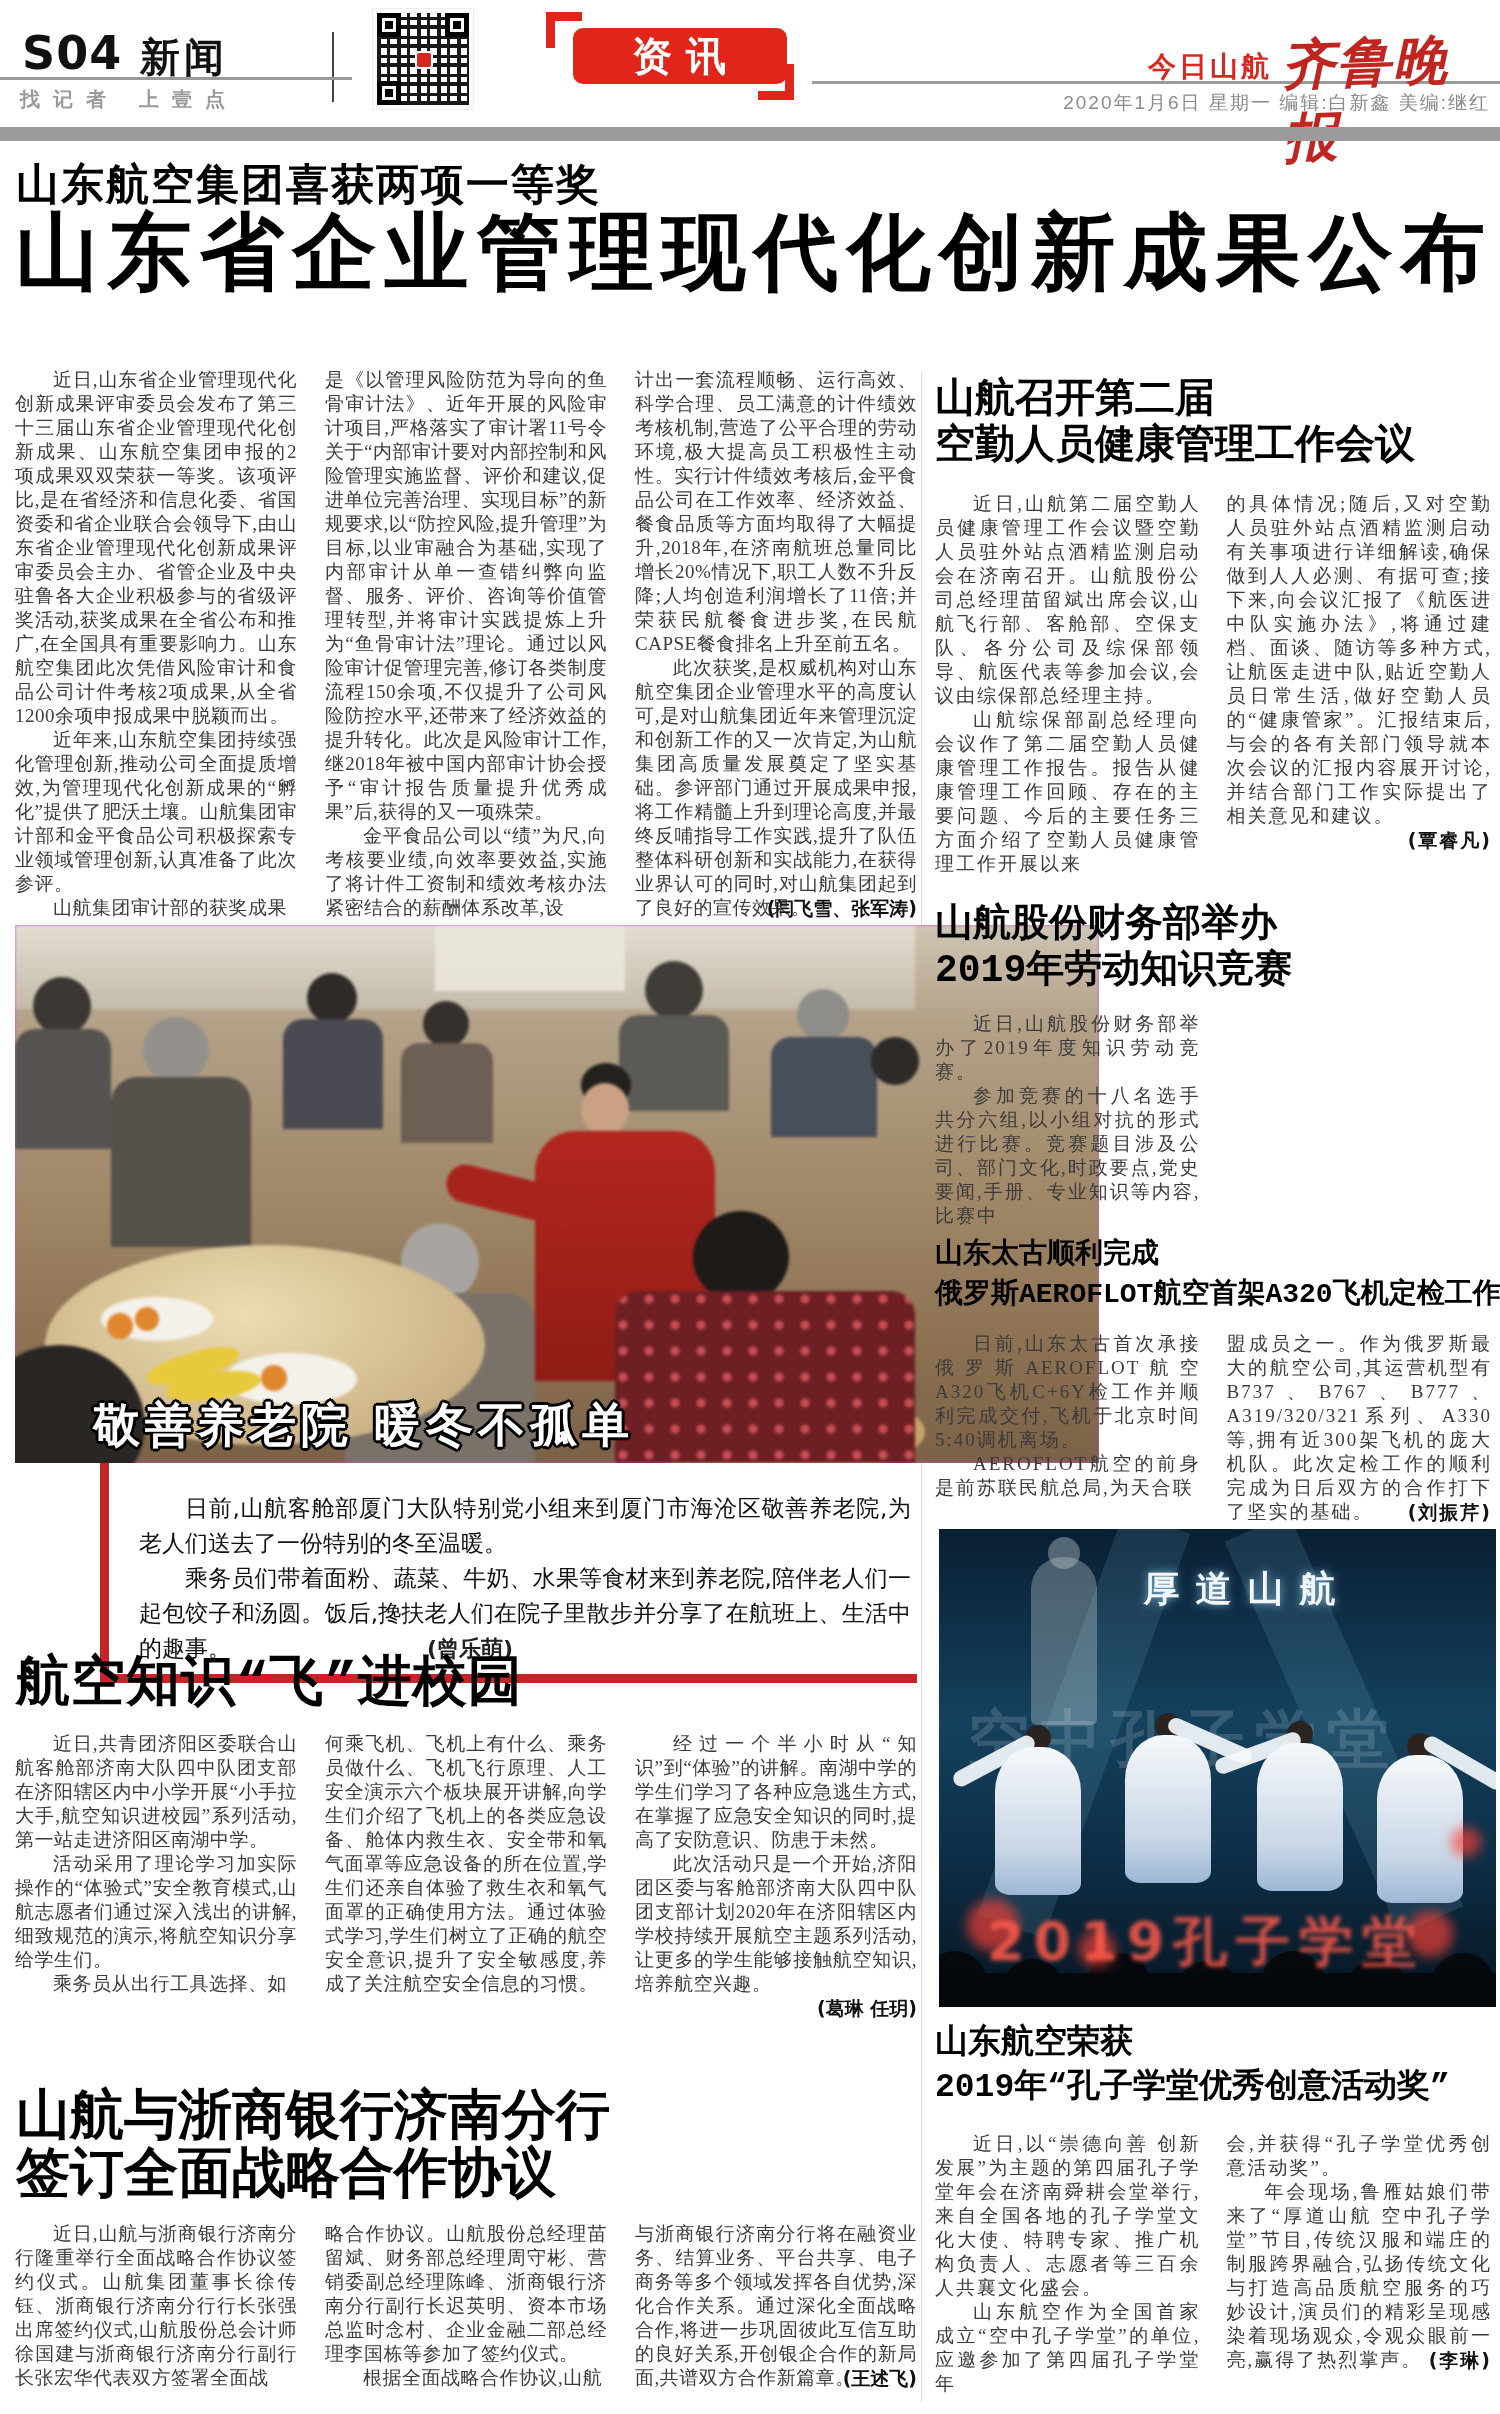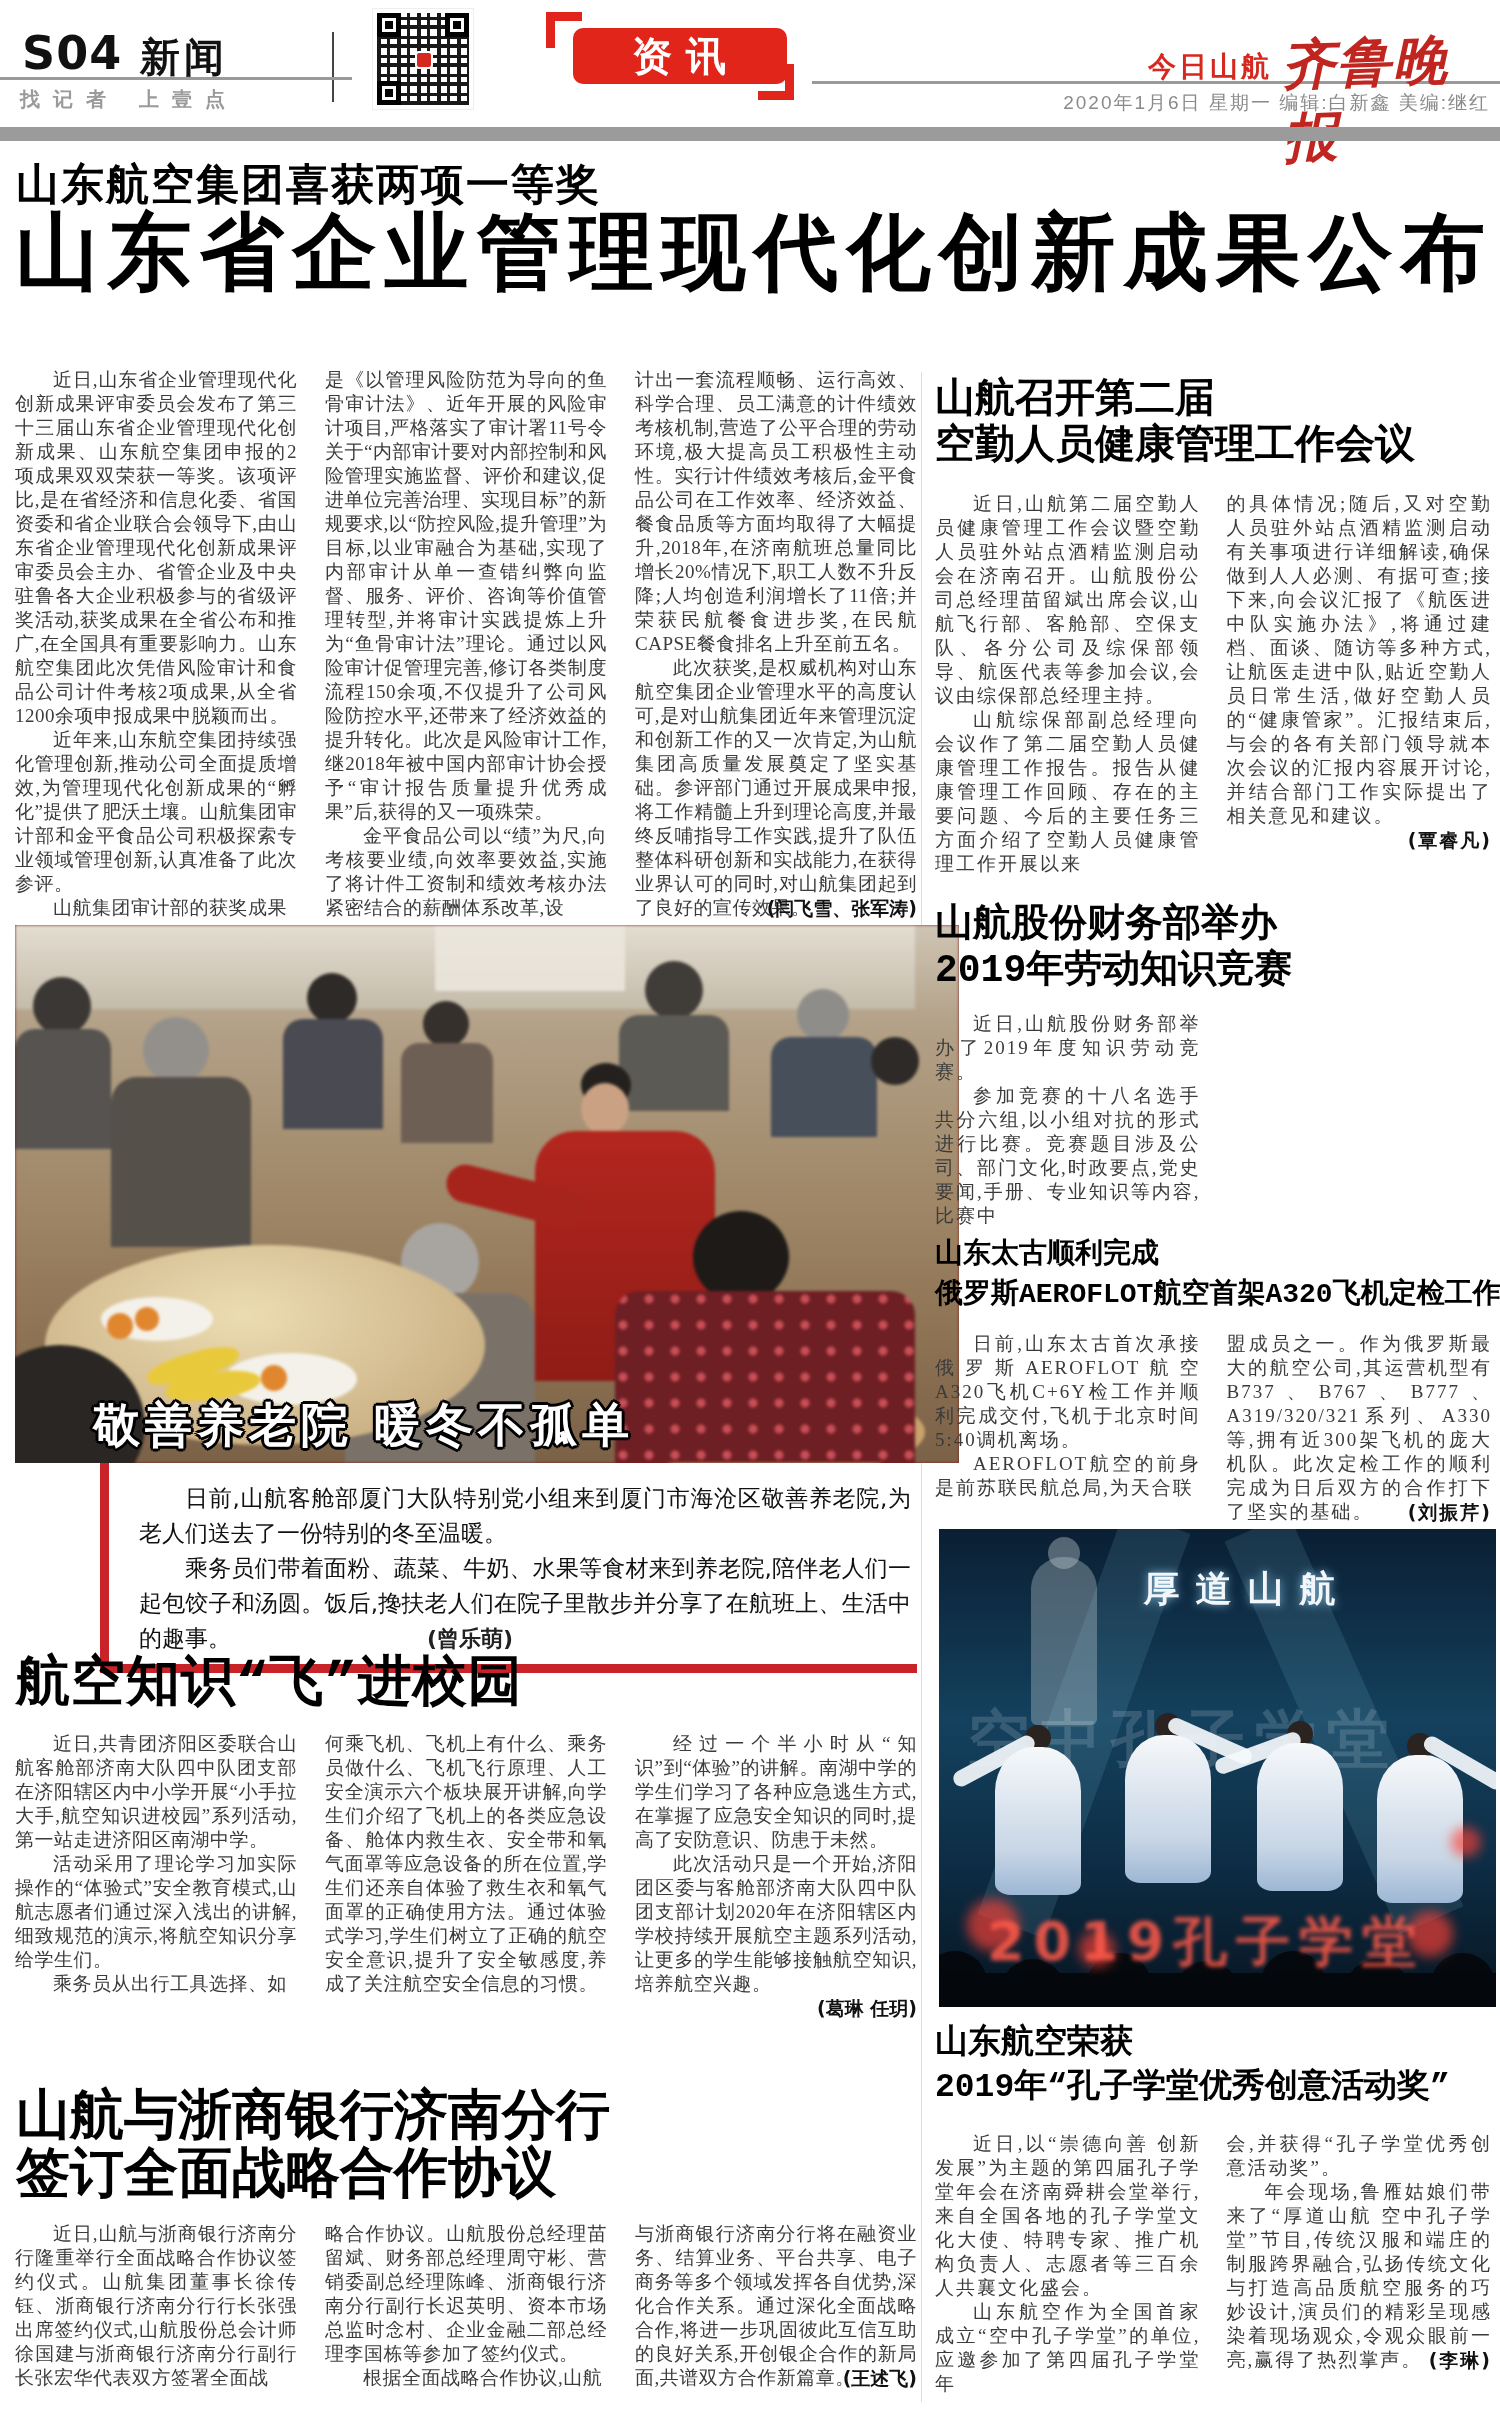--- a/index.html
+++ b/index.html
@@ -65,21 +65,21 @@
   .rz { letter-spacing:2px; }
   .rz p { letter-spacing:2px; }
   .cols2 { position:absolute; left:935px; width:557px; display:grid; grid-template-columns:1fr 1fr; column-gap:26px; }
 
   .hl { position:absolute; font-family:Liberation Mono, monospace; font-weight:900; color:#000; }
   .hl div { white-space:nowrap; }
 
   .vdivider { position:absolute; left:921px; top:372px; width:1px; height:2030px; background:#dcdcdc; }
 
   
-  .photo1 { position:absolute; left:15px; top:925px; width:944px; height:538px; overflow:hidden; background:#7f1d1d; }
+  .photo1 { position:absolute; left:15px; top:925px; width:1084px; height:538px; overflow:hidden; background:#d946ef; }
   .p1 { position:absolute; }
   .p1art { position:absolute; inset:0; filter:blur(1.5px); }
   .p1-bg { inset:0; background:linear-gradient(180deg,#cfc5b4 0%,#b3a188 18%,#a38c6d 45%,#8e7354 75%,#7b6147 100%); }
   .p1-ceiling { left:0; top:0; width:900px; height:84px; background:linear-gradient(#e3ddd1,#c4bba9); }
   .p1-window { left:420px; top:0; width:190px; height:66px; background:#ece8de; opacity:.85; }
   .head { border-radius:50%; }
   .p1-table { left:30px; top:320px; width:440px; height:200px; border-radius:50%;
               background:radial-gradient(ellipse at 45% 35%,#ecdcb2,#cdb488 70%,#b89c6e); }
   .p1-table2 { left:610px; top:462px; width:300px; height:90px; border-radius:50%; background:#c8a26c; }
   .p1-plate { background:#f3f1ea; border-radius:50%; }
@@ -88,21 +88,21 @@
   .p1-floral { background-color:#6e1f24;
      background-image:radial-gradient(circle at 8px 8px,#c94f57 4px,transparent 5px);
      background-size:26px 26px; border-radius:24px 24px 0 0; }
   .photo1-title { position:absolute; left:78px; bottom:6px; font-family:"DejaVu Sans",sans-serif;
       font-weight:900; font-size:47px; color:#fff; letter-spacing:5px; white-space:nowrap;
       text-shadow:3px 0 0 #000,-3px 0 0 #000,0 3px 0 #000,0 -3px 0 #000,2px 2px 0 #000,-2px -2px 0 #000,2px -2px 0 #000,-2px 2px 0 #000; }
 
   
   .cap-block { position:absolute; left:100px; top:1463px; width:817px;
                border-left:9px solid #c9232a; border-bottom:9px solid #c9232a;
-               padding:18px 6px 8px 30px; }
+               padding:28px 6px 8px 30px; }
   .cap-block p { margin:0; font-family:"DejaVu Sans",sans-serif; font-size:23px; line-height:35px;
                  color:#111; text-align:justify; text-indent:2em; font-weight:500; }
   .cap-byline { text-align:center; font-family:"DejaVu Sans",sans-serif; font-weight:700; font-size:22px;
                 line-height:35px; margin-top:-35px; padding-right:110px; }
 
   
   .photo2 { position:absolute; left:935px; top:1525px; width:557px; height:478px; overflow:hidden;
             background:linear-gradient(180deg,#0a1f33 0%,#14415e 40%,#0d2d45 70%,#071420 100%); }
   .p2 { position:absolute; }
   .p2-beam { width:70px; height:430px; background:rgba(140,210,235,.13); top:-20px; }

